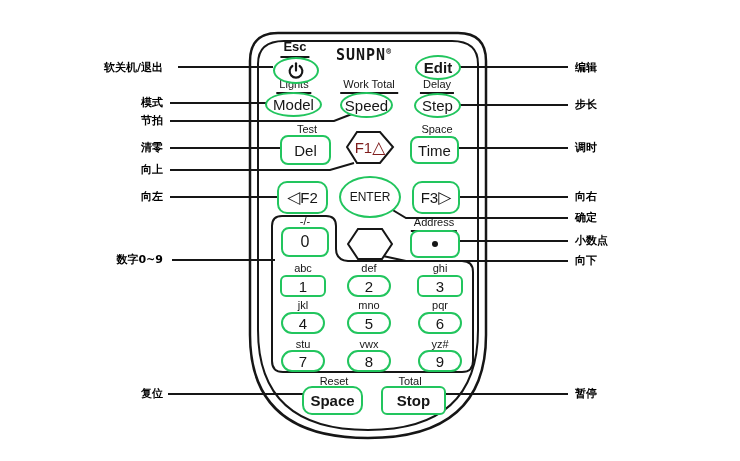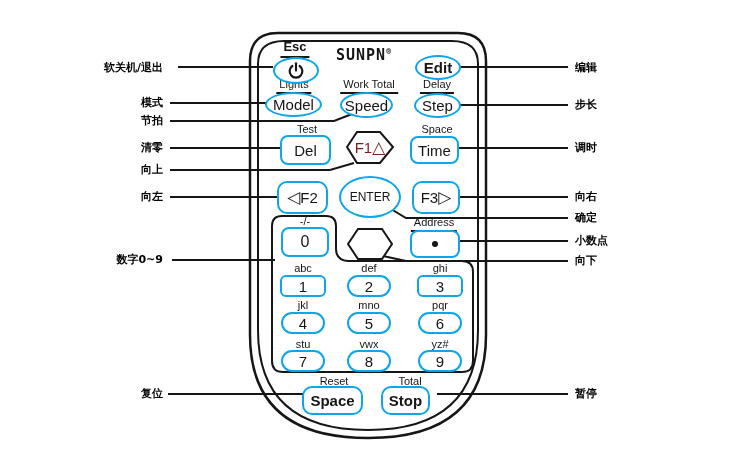--- a/index.html
+++ b/index.html
@@ -1,20 +1,20 @@
 <!DOCTYPE html>
 <html><head>
 <meta charset="utf-8">
 <style>
   html,body{margin:0;padding:0;background:#ffffff;}
   .stage{position:relative;width:740px;height:461px;background:#ffffff;overflow:hidden;
          font-family:"Liberation Sans","DejaVu Sans",sans-serif;color:#161616;}
   .layer{position:absolute;left:0;top:0;}
   
-  .btn{position:absolute;box-sizing:border-box;border:2px solid #0ea5e9;background:#fff;
+  .btn{position:absolute;box-sizing:border-box;border:2px solid #22c55e;background:#fff;
        display:flex;align-items:center;justify-content:center;
        font-size:15px;line-height:1;color:#161616;white-space:nowrap;}
   .oval{border-radius:50%;}
   .stad{border-radius:14px;}
   .rr8{border-radius:8px;}
   .rr10{border-radius:10px;}
   .rr6{border-radius:6px;}
   .bold{font-weight:bold;}
   .hextext{position:absolute;box-sizing:border-box;display:flex;align-items:center;justify-content:center;
            font-size:15px;color:#7f1d1d;background:transparent;white-space:nowrap;}
@@ -130,21 +130,21 @@
   <div class="btn stad" style="left:347px;top:275px;width:44px;height:22px;">2</div>
   <div class="btn rr6" style="left:417px;top:275px;width:46px;height:22px;">3</div>
   <div class="btn stad" style="left:281px;top:312px;width:44px;height:22px;">4</div>
   <div class="btn stad" style="left:347px;top:312px;width:44px;height:22px;">5</div>
   <div class="btn stad" style="left:418px;top:312px;width:44px;height:22px;">6</div>
   <div class="btn stad" style="left:281px;top:350px;width:44px;height:22px;">7</div>
   <div class="btn stad" style="left:347px;top:350px;width:44px;height:22px;">8</div>
   <div class="btn stad" style="left:418px;top:350px;width:44px;height:22px;">9</div>
 
   <div class="btn rr10 bold" style="left:302px;top:386px;width:61px;height:29px;">Space</div>
-  <div class="btn rr10 bold" style="left:381px;top:386px;width:49px;height:29px;">Stop</div>
+  <div class="btn rr10 bold" style="left:381px;top:386px;width:65px;height:29px;border-radius:6px;">Stop</div>
 
   <div class="cn cn-left" style="top:58px;">软关机/退出</div>
   <div class="cn cn-left" style="top:93px;">模式</div>
   <div class="cn cn-left" style="top:111px;">节拍</div>
   <div class="cn cn-left" style="top:138px;">清零</div>
   <div class="cn cn-left" style="top:160px;">向上</div>
   <div class="cn cn-left" style="top:187px;">向左</div>
   <div class="cn cn-left" style="top:250px;">数字0~9</div>
   <div class="cn cn-left" style="top:384px;">复位</div>
 

